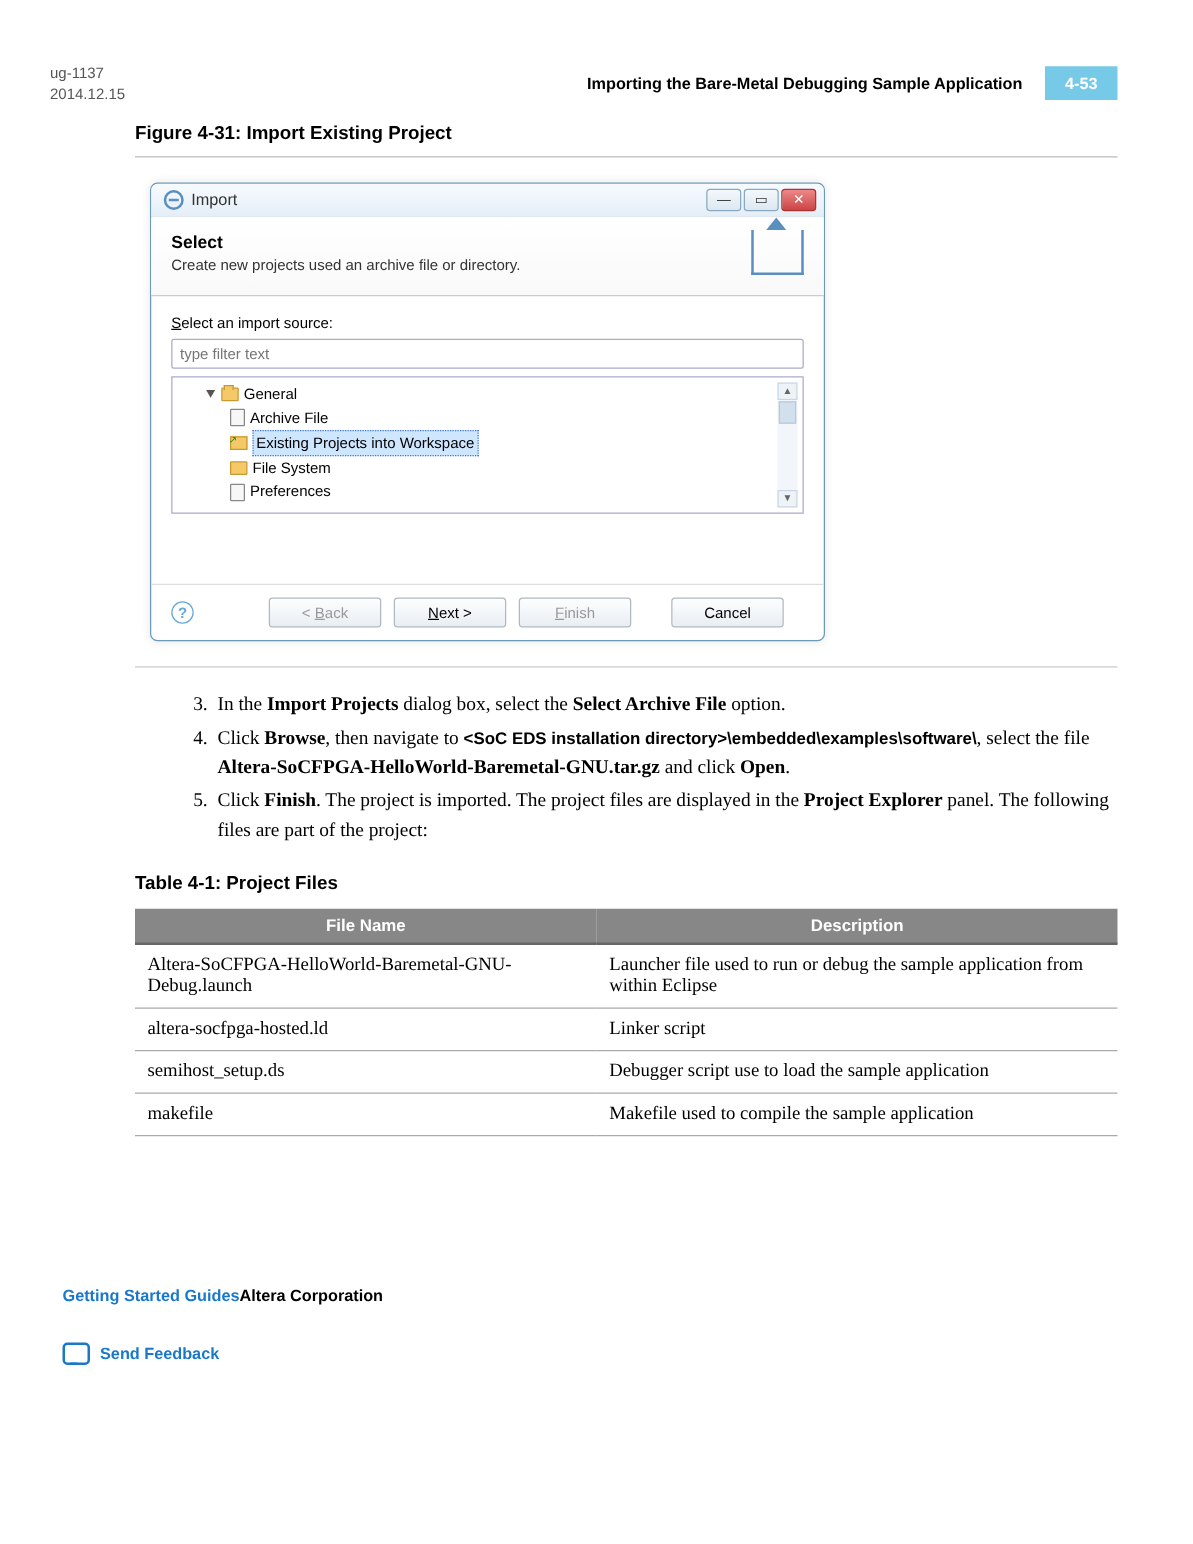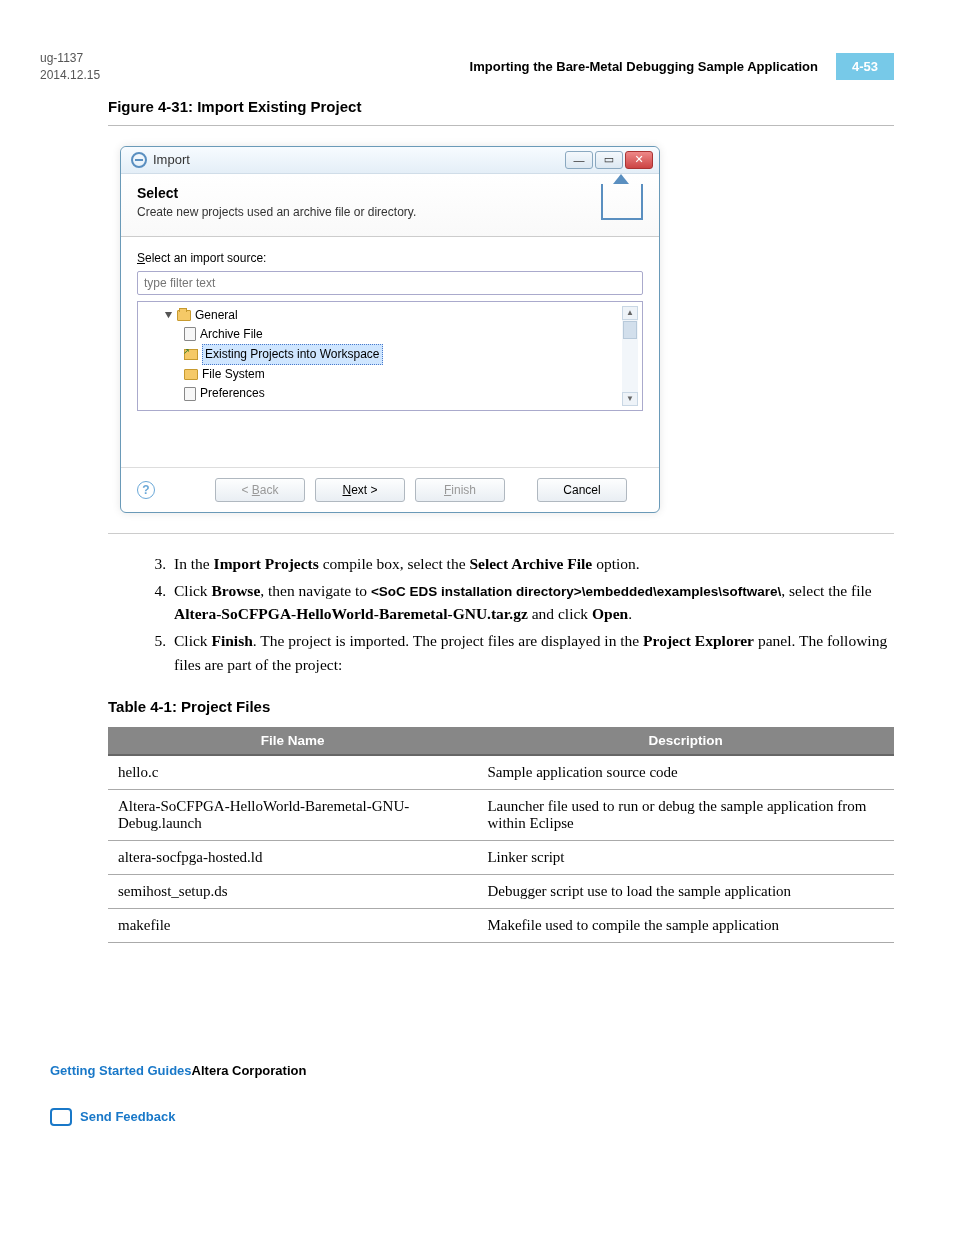--- a/index.html
+++ b/index.html
@@ -236,44 +236,40 @@
     <div style="width:12px"></div>
     <div class="dlg-btn">Cancel</div>
   </div>
 </div>
 
 <hr class="midline">
 
 <div class="prose">
   <ol class="steps" start="3">
     <li>
-      <span>In the </span><b>Import Projects</b><span> compile box, select the </span><b>Select Archive File</b><span> option.</span>
+      <span>In the </span><b>Import Projects</b><span> dialog box, select the </span><b>Select Archive File</b><span> option.</span>
     </li>
     <li>
       <span>Click </span><b>Browse</b><span>, then navigate to </span><b class="sans-bold">&lt;SoC EDS installation directory&gt;\embedded\examples\software\</b><span>, select the file </span><b>Altera-SoCFPGA-HelloWorld-Baremetal-GNU.tar.gz</b><span> and click </span><b>Open</b><span>.</span>
     </li>
     <li>
       <span>Click </span><b>Finish</b><span>. The project is imported. The project files are displayed in the </span><b>Project Explorer</b><span> panel. The following files are part of the project:</span>
     </li>
   </ol>
 
   <div class="table-caption">Table 4-1: Project Files</div>
   <table class="project-files">
     <thead>
       <tr>
         <th style="width:47%">File Name</th>
         <th>Description</th>
       </tr>
     </thead>
     <tbody>
       <tr>
-        <td>hello.c</td>
-        <td>Sample application source code</td>
-      </tr>
-      <tr>
         <td>Altera-SoCFPGA-HelloWorld-Baremetal-GNU-Debug.launch</td>
         <td>Launcher file used to run or debug the sample application from within Eclipse</td>
       </tr>
       <tr>
         <td>altera-socfpga-hosted.ld</td>
         <td>Linker script</td>
       </tr>
       <tr>
         <td>semihost_setup.ds</td>
         <td>Debugger script use to load the sample application</td>

